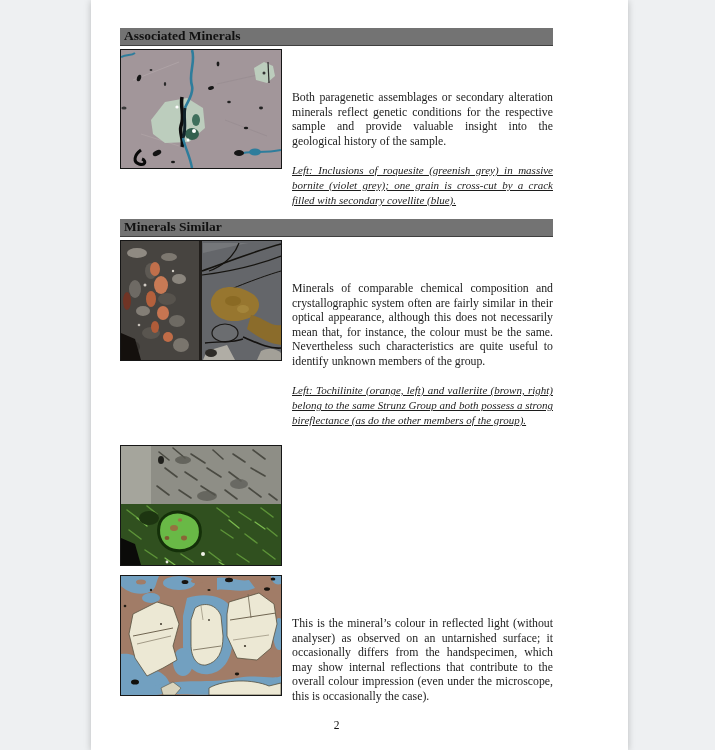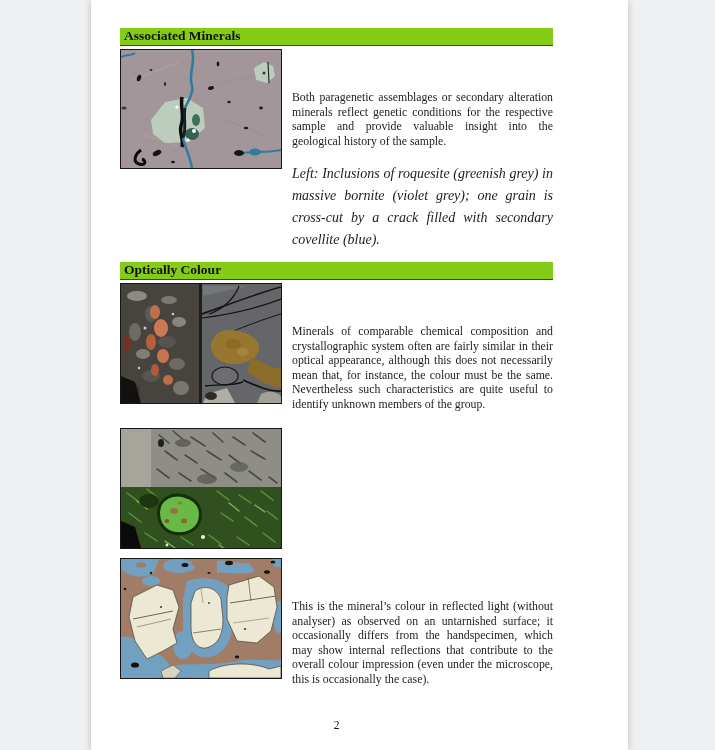--- a/index.html
+++ b/index.html
@@ -14,39 +14,39 @@
     position:absolute; left:91px; top:0;
     width:537px; height:750px;
     background:#ffffff;
     box-shadow:0 1px 7px rgba(0,0,0,.22);
   }
   .content { position:absolute; left:29px; top:28px; width:433px; }
   .section { margin-bottom:11px; }
   .section.s2 { margin-bottom:17px; }
   .section.s3 { margin-bottom:9px; }
   .section-header {
-    background:#84cc16;
+    background:#737373;
     border-bottom:1px solid #3f3f3f;
     padding:1px 5px 2px 4px;
     font-weight:bold; font-size:13.5px; line-height:14px;
     color:#111;
     margin-bottom:3px;
   }
   .section-row { display:flex; align-items:flex-start; }
   .figure {
     flex:0 0 auto;
     border:1.5px solid #161616;
     line-height:0;
     margin-right:10px;
     background:#888;
   }
   .figure svg { display:block; }
   .text-col { flex:1 1 auto; padding-top:1px; min-width:0; }
   .body-text { font-size:11.8px; line-height:14.5px; text-align:justify; color:#1c1c1c;margin-top:40px; }
-  .caption { margin-top:15px; font-size:14px; line-height:22px; font-style:italic; text-align:justify; color:#1c1c1c; }
+  .caption { margin-top:15px; font-size:11px; line-height:15px; font-style:italic; text-align:justify; color:#1c1c1c;text-decoration:underline; }
   .page-number { position:absolute; left:29px; top:719px; width:433px; text-align:center; font-size:11.5px; color:#111; }
 </style>
 </head>
 <body>
 
 <div class="page">
   <div class="content">
 
     <div class="section s1">
       <div class="section-header">
@@ -93,21 +93,21 @@
         </div>
         <div class="text-col">
           <p class="body-text">Both paragenetic assemblages or secondary alteration minerals reflect genetic conditions for the respective sample and provide valuable insight into the geological history of the sample.</p>
           <p class="caption">Left: Inclusions of roquesite (greenish grey) in massive bornite (violet grey); one grain is cross-cut by a crack filled with secondary covellite (blue).</p>
         </div>
       </div>
     </div>
 
     <div class="section s2">
       <div class="section-header">
-        <span>Optically Colour</span>
+        <span>Minerals Similar</span>
       </div>
       <div class="section-row">
         <div class="figure">
           <svg width="160" height="119" viewBox="0 0 160 119">
             <rect width="160" height="119" fill="#64666a"></rect>
             <rect width="80" height="119" fill="#474440"></rect>
             <ellipse cx="16" cy="12" rx="10" ry="5" fill="#8f8a82"></ellipse>
             <ellipse cx="48" cy="16" rx="8" ry="4" fill="#7d7870"></ellipse>
             <ellipse cx="30" cy="30" rx="6" ry="8" fill="#5d5953"></ellipse>
             <ellipse cx="58" cy="38" rx="7" ry="5" fill="#8a857d"></ellipse>
@@ -142,20 +142,21 @@
             <ellipse cx="104" cy="92" rx="13" ry="9" fill="#6b6d70" stroke="#1a1816" stroke-width="1.2"></ellipse>
             <path d="M86,110 L106,104 L114,119 L82,119 Z" fill="#b0ada5"></path>
             <path d="M140,110 C148,106 156,108 160,112 L160,119 L136,119 Z" fill="#a3a098"></path>
             <path d="M84,102 C100,100 112,102 122,98" stroke="#141210" stroke-width="1.4" fill="none"></path>
             <path d="M122,96 C136,102 148,108 160,107" stroke="#141210" stroke-width="1.6" fill="none"></path>
             <ellipse cx="90" cy="112" rx="6" ry="4" fill="#2e2b27"></ellipse>
           </svg>
         </div>
         <div class="text-col">
           <p class="body-text">Minerals of comparable chemical composition and crystallographic system often are fairly similar in their optical appearance, although this does not necessarily mean that, for instance, the colour must be the same. Nevertheless such characteristics are quite useful to identify unknown members of the group.</p>
+          <p class="caption">Left: Tochilinite (orange, left) and valleriite (brown, right) belong to the same Strunz Group and both possess a strong bireflectance (as do the other members of the group).</p>
         </div>
       </div>
     </div>
 
     <div class="section s3">
       <div class="section-row">
         <div class="figure">
           <svg width="160" height="119" viewBox="0 0 160 119">
             <rect width="160" height="58" fill="#8e8e86"></rect>
             <rect width="30" height="58" fill="#a5a59c"></rect>

